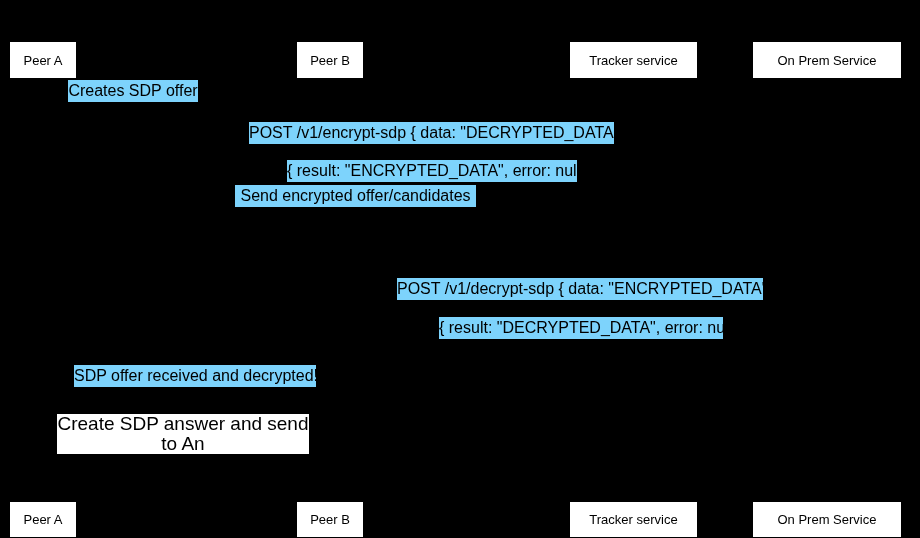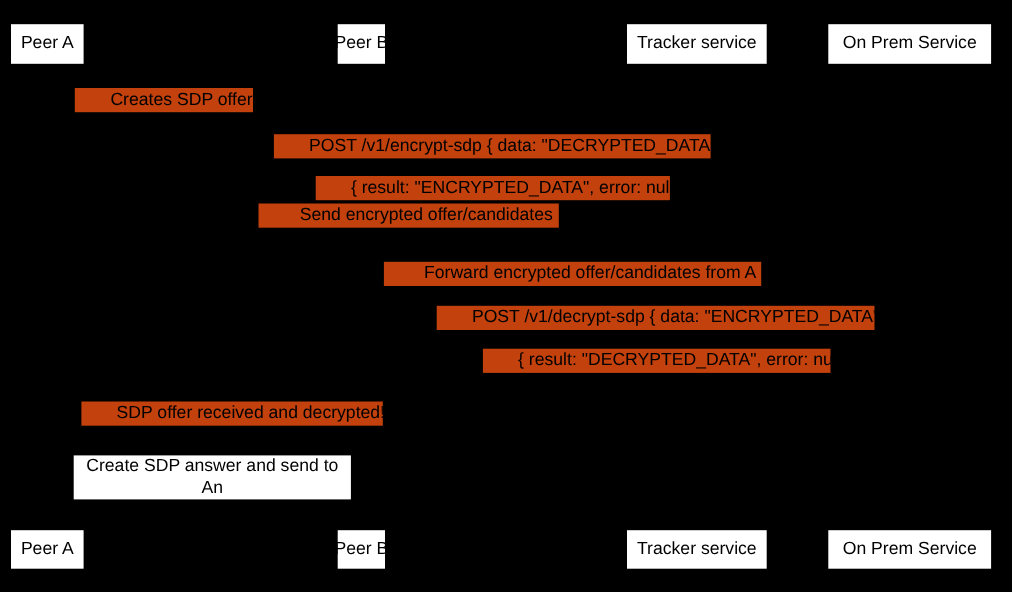--- a/index.html
+++ b/index.html
@@ -14,75 +14,74 @@
     width: 920px; height: 538px;
     background: #000000;
   }
   .actor {
     position: absolute;
     background: #ffffff;
     color: #000000;
     display: flex;
     align-items: center;
     justify-content: center;
-    font-size: 16px;
+    font-size: 13px;
     white-space: nowrap;
+    margin-top: 20px;
   }
   .row-top    { top: 22px;  height: 36px; }
   .row-bottom { top: 482px; height: 35px; }
   .col-peer-a  { left: 10px;  width: 66px;  }
-  .col-peer-b  { left: 307px; width: 43px;  }
+  .col-peer-b  { left: 297px; width: 66px;  }
   .col-tracker { left: 570px; width: 127px; }
   .col-onprem  { left: 753px; width: 148px; }
   .msg {
     position: absolute;
-    background: #c2410c;
+    background: #7dd3fc;
     color: #000000;
     font-size: 16px;
     line-height: 22px;
     height: 22px;
     text-align: center;
     white-space: nowrap;
     overflow: hidden;
-    padding-left: 32px;
   }
   .m0 { left: 68px;  top: 80px;  width: 130px; }
   .m1 { left: 249px; top: 122px; width: 365px; }
   .m2 { left: 287px; top: 160px; width: 290px; }
   .m3 { left: 235px; top: 185px; width: 241px; }
   .m4 { left: 349px; top: 238px; width: 311px; }
   .m5 { left: 397px; top: 278px; width: 366px; }
   .m6 { left: 439px; top: 317px; width: 284px; }
   .m7 { left: 74px;  top: 365px; width: 242px; }
   .note {
     position: absolute;
-    left: 67px; top: 414px;
+    left: 57px; top: 414px;
     width: 252px; height: 40px;
     background: #ffffff;
     color: #000000;
-    font-size: 16px;
+    font-size: 19px;
     line-height: 20px;
     text-align: center;
   }
 </style>
 </head>
 <body>
 
 <div class="diagram">
 
   <div class="actor row-top col-peer-a">Peer A</div>
   <div class="actor row-top col-peer-b">Peer B</div>
   <div class="actor row-top col-tracker">Tracker service</div>
   <div class="actor row-top col-onprem">On Prem Service</div>
 
   <div class="msg m0">Creates SDP offer</div>
   <div class="msg m1">POST /v1/encrypt-sdp { data: "DECRYPTED_DATA" }</div>
   <div class="msg m2">{ result: "ENCRYPTED_DATA", error: null }</div>
   <div class="msg m3">Send encrypted offer/candidates</div>
-  <div class="msg m4">Forward encrypted offer/candidates from A</div>
   <div class="msg m5">POST /v1/decrypt-sdp { data: "ENCRYPTED_DATA" }</div>
   <div class="msg m6">{ result: "DECRYPTED_DATA", error: null }</div>
   <div class="msg m7">SDP offer received and decrypted!</div>
 
   <div class="note">
     <div>Create SDP answer and send to An</div>
     <div>using the same mechanism</div>
   </div>
 
   <div class="actor row-bottom col-peer-a">Peer A</div>

